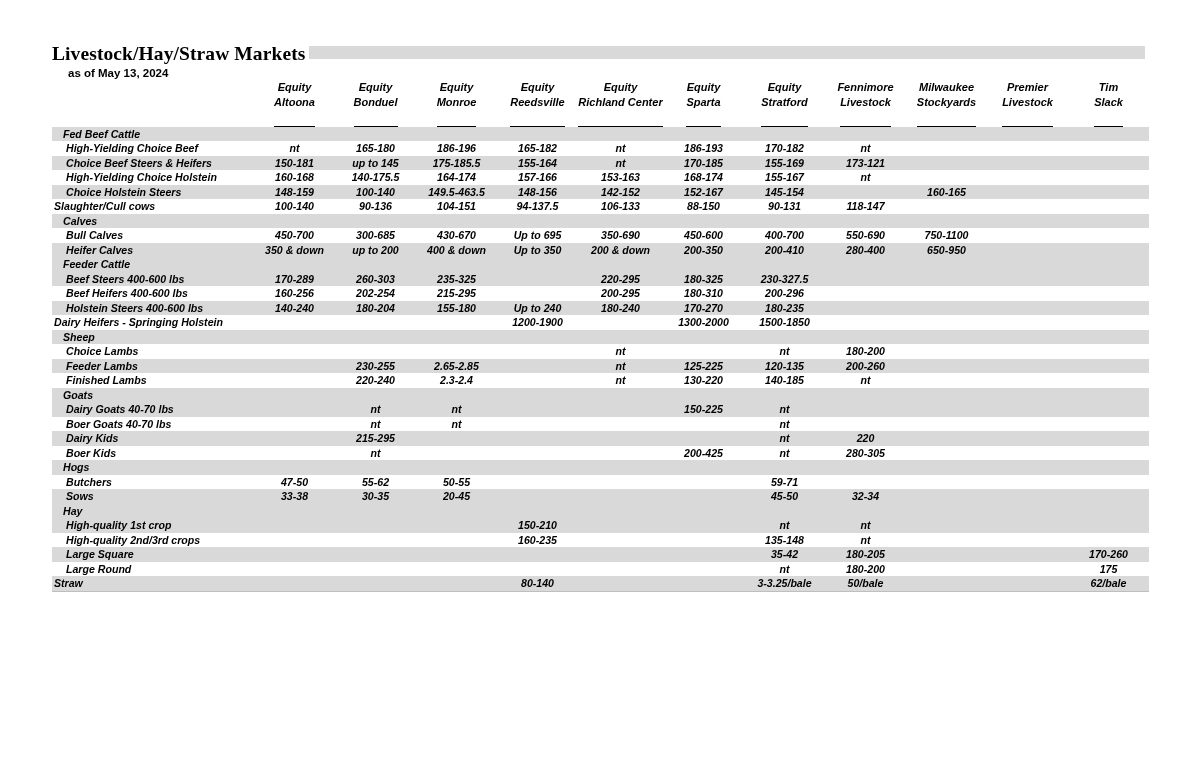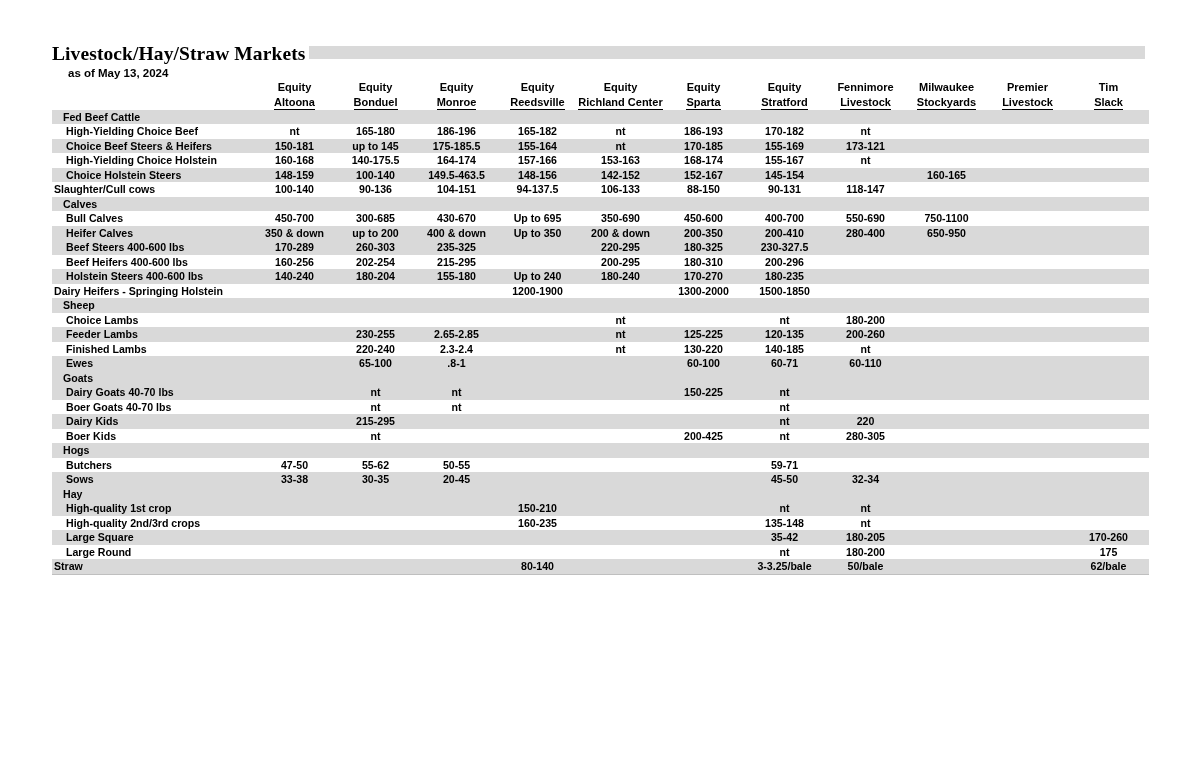--- a/index.html
+++ b/index.html
@@ -61,20 +61,21 @@
   
   table.market {
     position: absolute;
     left: 52px;
     top: 80px;
     width: 1093px;
     border-collapse: collapse;
     table-layout: fixed;
     font-size: 10.6px;
     font-weight: bold;
+    font-style: italic;
   }
   table.market col.c-label { width: 202px; }
   table.market col.c-val   { width: 81px;  }
   table.market col.c-val-w { width: 85px;  }
 
   table.market th,
   table.market td {
     padding: 0;
     margin: 0;
     border: 0;
@@ -90,21 +91,21 @@
     font-weight: bold;
     font-size: 11px;
     text-align: center;
     background: #ffffff;
     height: 16px;
     line-height: 16px;
   }
   thead th.hdr-blank { background: #ffffff; }
   thead tr.hdr-row2 th span.u {
     border-bottom: 1.4px solid #000000;
-    padding-bottom: 0px;
+    padding-bottom: 17px;
     display: inline-block;
     line-height: 14px;
   }
 
   
   tbody td.lbl {
     text-align: left;
     padding-left: 2px;
   }
   tbody td.val {
@@ -300,20 +301,34 @@
           <td class="val">400 &amp; down</td>
           <td class="val">Up to 350</td>
           <td class="val">200 &amp; down</td>
           <td class="val">200-350</td>
           <td class="val">200-410</td>
           <td class="val">280-400</td>
           <td class="val">650-950</td>
           <td class="val"></td>
           <td class="val"></td>
         </tr>
+        <tr class="section">
+          <td class="lbl">Feeder Cattle</td>
+          <td class="val"></td>
+          <td class="val"></td>
+          <td class="val"></td>
+          <td class="val"></td>
+          <td class="val"></td>
+          <td class="val"></td>
+          <td class="val"></td>
+          <td class="val"></td>
+          <td class="val"></td>
+          <td class="val"></td>
+          <td class="val"></td>
+        </tr>
         <tr class="band">
           <td class="lbl indent">Beef Steers 400-600 lbs</td>
           <td class="val">170-289</td>
           <td class="val">260-303</td>
           <td class="val">235-325</td>
           <td class="val"></td>
           <td class="val">220-295</td>
           <td class="val">180-325</td>
           <td class="val">230-327.5</td>
           <td class="val"></td>
@@ -412,34 +427,20 @@
           <td class="val">2.3-2.4</td>
           <td class="val"></td>
           <td class="val">nt</td>
           <td class="val">130-220</td>
           <td class="val">140-185</td>
           <td class="val">nt</td>
           <td class="val"></td>
           <td class="val"></td>
           <td class="val"></td>
         </tr>
-        <tr class="band">
-          <td class="lbl indent">Ewes</td>
-          <td class="val"></td>
-          <td class="val">65-100</td>
-          <td class="val">.8-1</td>
-          <td class="val"></td>
-          <td class="val"></td>
-          <td class="val">60-100</td>
-          <td class="val">60-71</td>
-          <td class="val">60-110</td>
-          <td class="val"></td>
-          <td class="val"></td>
-          <td class="val"></td>
-        </tr>
         <tr class="section">
           <td class="lbl">Goats</td>
           <td class="val"></td>
           <td class="val"></td>
           <td class="val"></td>
           <td class="val"></td>
           <td class="val"></td>
           <td class="val"></td>
           <td class="val"></td>
           <td class="val"></td>

